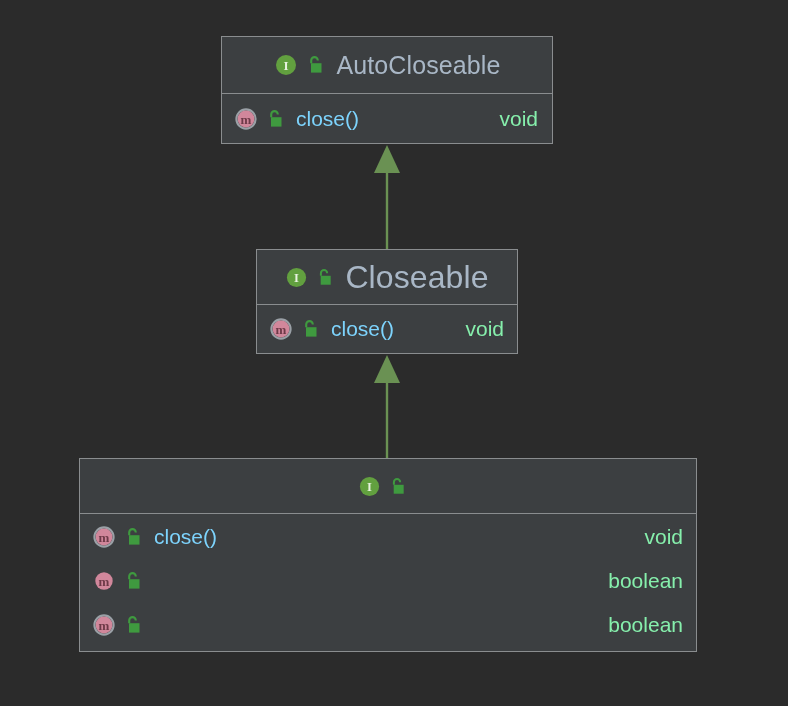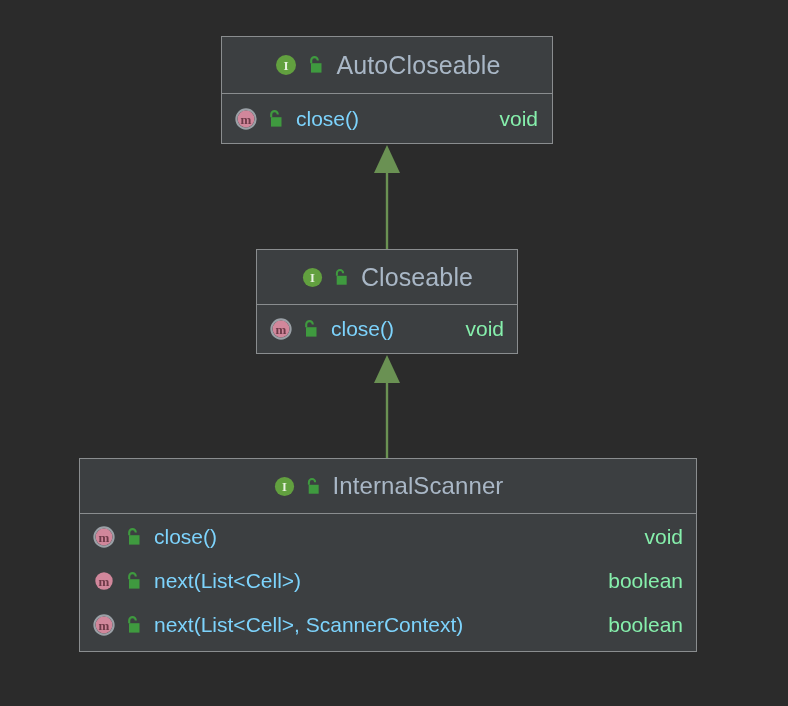--- a/index.html
+++ b/index.html
@@ -74,21 +74,21 @@
   
   .arrow {
     position: absolute;
     z-index: 1;
   }
   .arrow svg { display: block; overflow: visible; }
 
   
   .box-auto .class-title   { font-size: 25px; }
   .box-auto .uml-row       { font-size: 21px; }
-  .box-close .class-title  { font-size: 25px; }
+  .box-close .class-title  { font-size: 32px; }
   .box-close .uml-row      { font-size: 21px; }
   .box-inter .class-title  { font-size: 24px; }
   .box-inter .uml-row      { font-size: 21px; }
 </style>
 </head>
 <body>
 
 <div id="diagram-canvas">
 
   <div class="arrow" style="left:371px; top:143px; width:32px; height:107px;">
@@ -188,21 +188,20 @@
           <circle cx="12" cy="12" r="10" fill="#62a03f"></circle>
           <text x="12" y="17" font-family="'Liberation Serif', serif" font-size="13" font-weight="bold" fill="#e8f2e0" text-anchor="middle">I</text>
         </svg>
       </span>
       <span class="icon" style="margin-right:11px;">
         <svg width="19" height="21" viewBox="0 0 20 22">
           <path d="M6.2 9.2 V6.4 a3.3 3.3 0 0 1 6.6 0" fill="none" stroke="#3f9a3f" stroke-width="2.1"></path>
           <rect x="6" y="9.2" width="10.5" height="9.4" fill="#3f9a3f"></rect>
         </svg>
       </span>
-      <span class="class-title">InternalScanner</span>
     </div>
     <div class="uml-members">
 
       <div class="uml-row" style="height:45px; padding:0 13px 0 11px;">
         <span class="icon" style="margin-right:6px;">
           <svg width="26" height="26" viewBox="0 0 26 26">
             <circle cx="13" cy="13" r="9.6" fill="none" stroke="#9aa0a6" stroke-width="2.1"></circle>
             <circle cx="13" cy="13" r="8.4" fill="#d1879b"></circle>
             <text x="13" y="18" font-family="'Liberation Serif', serif" font-size="13" font-weight="bold" fill="#6e3a48" text-anchor="middle">m</text>
           </svg>
@@ -224,40 +223,38 @@
             <circle cx="13" cy="13" r="8.7" fill="#d1879b"></circle>
             <text x="13" y="18" font-family="'Liberation Serif', serif" font-size="13" font-weight="bold" fill="#6e3a48" text-anchor="middle">m</text>
           </svg>
         </span>
         <span class="icon" style="margin-right:11px;">
           <svg width="20" height="22" viewBox="0 0 20 22">
             <path d="M6.2 9.2 V6.4 a3.3 3.3 0 0 1 6.6 0" fill="none" stroke="#3f9a3f" stroke-width="2.1"></path>
             <rect x="6" y="9.2" width="10.5" height="9.4" fill="#3f9a3f"></rect>
           </svg>
         </span>
-        <span class="member-name">next(List&lt;Cell&gt;)</span>
         <span class="member-spacer"></span>
         <span class="member-type">boolean</span>
       </div>
 
       <div class="uml-row" style="height:44px; padding:0 13px 0 11px;">
         <span class="icon" style="margin-right:6px;">
           <svg width="26" height="26" viewBox="0 0 26 26">
             <circle cx="13" cy="13" r="9.6" fill="none" stroke="#9aa0a6" stroke-width="2.1"></circle>
             <circle cx="13" cy="13" r="8.4" fill="#d1879b"></circle>
             <text x="13" y="18" font-family="'Liberation Serif', serif" font-size="13" font-weight="bold" fill="#6e3a48" text-anchor="middle">m</text>
           </svg>
         </span>
         <span class="icon" style="margin-right:11px;">
           <svg width="20" height="22" viewBox="0 0 20 22">
             <path d="M6.2 9.2 V6.4 a3.3 3.3 0 0 1 6.6 0" fill="none" stroke="#3f9a3f" stroke-width="2.1"></path>
             <rect x="6" y="9.2" width="10.5" height="9.4" fill="#3f9a3f"></rect>
           </svg>
         </span>
-        <span class="member-name">next(List&lt;Cell&gt;, ScannerContext)</span>
         <span class="member-spacer"></span>
         <span class="member-type">boolean</span>
       </div>
 
     </div>
   </div>
 
 </div>
 
 </body></html>

